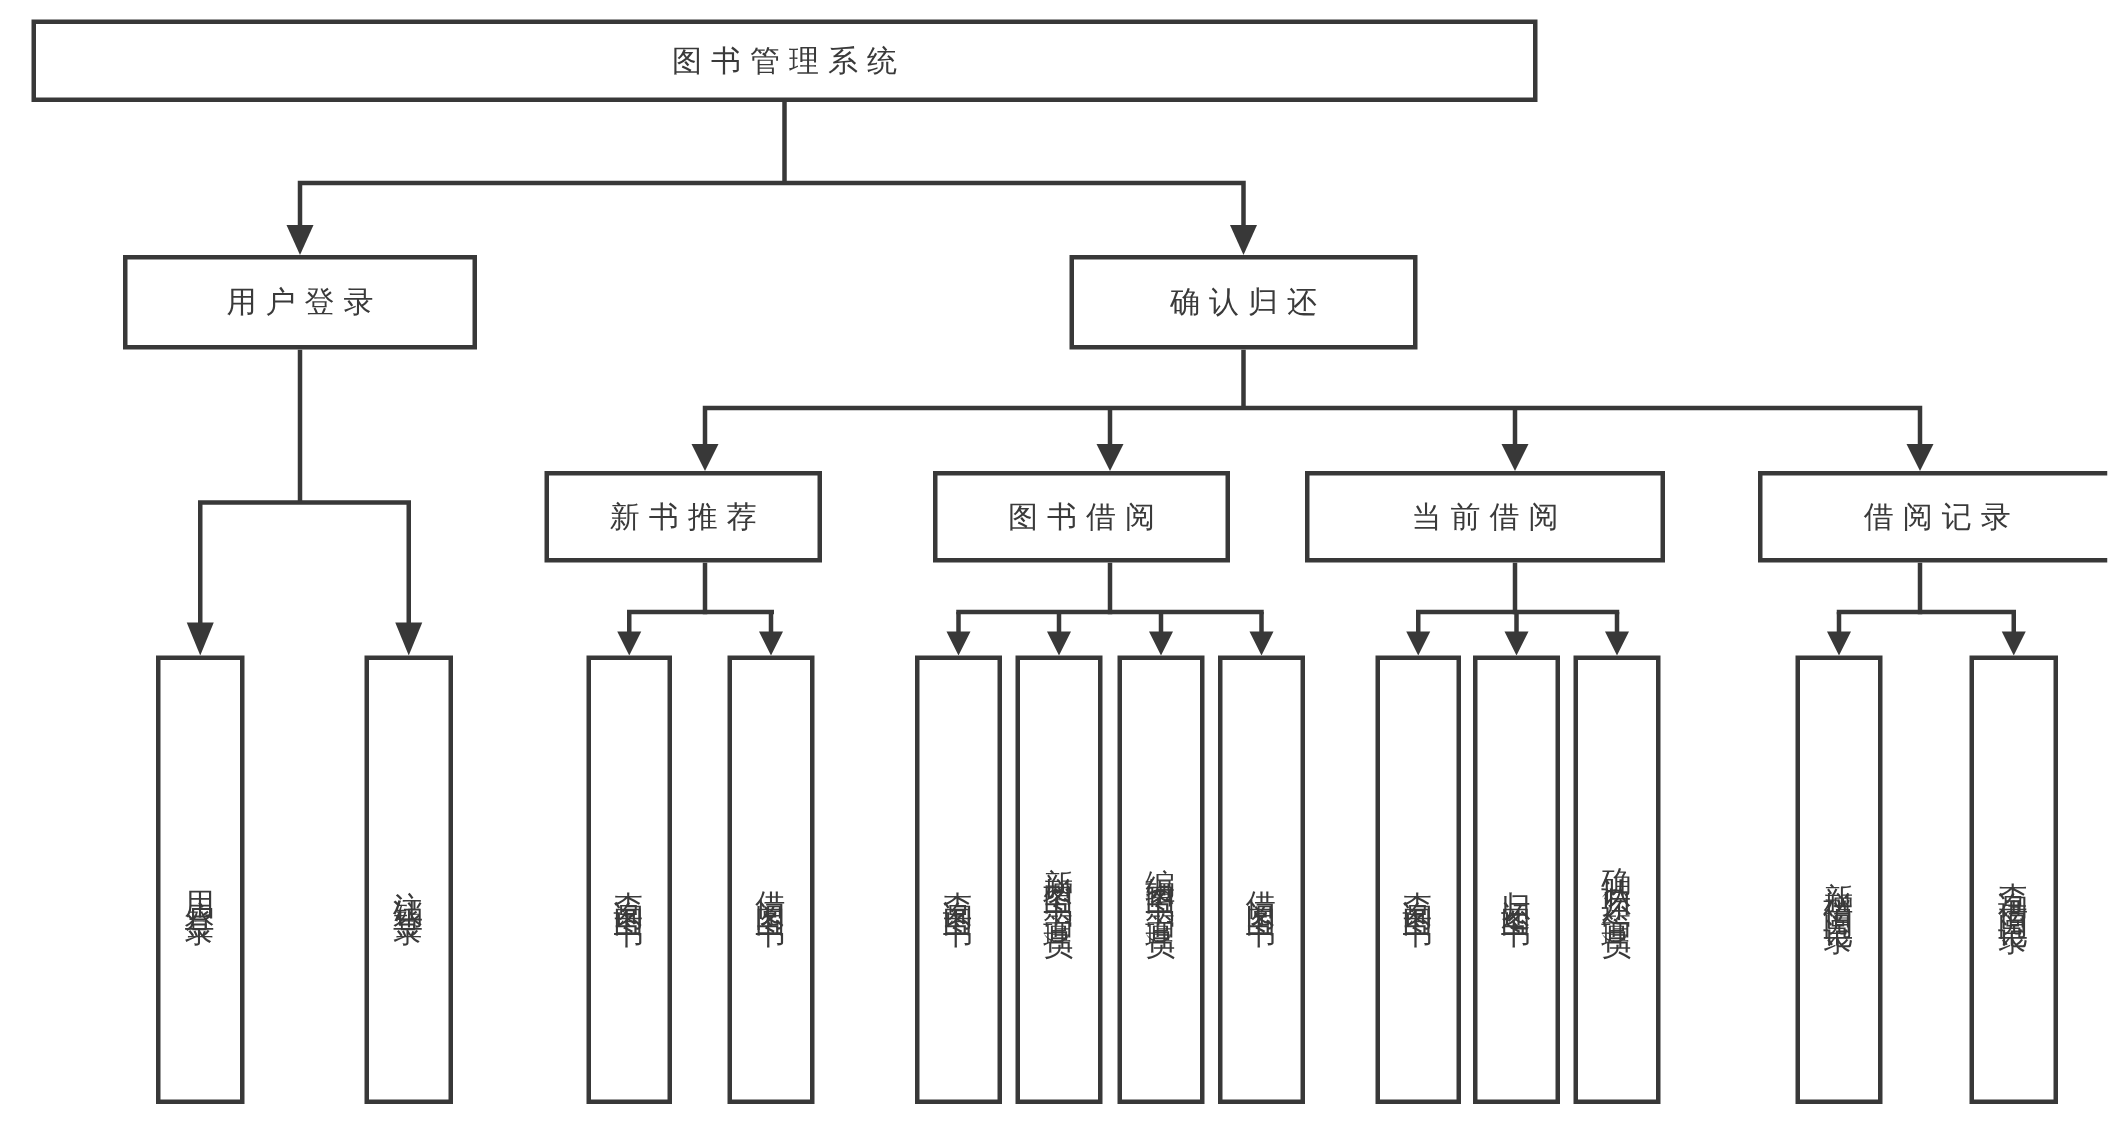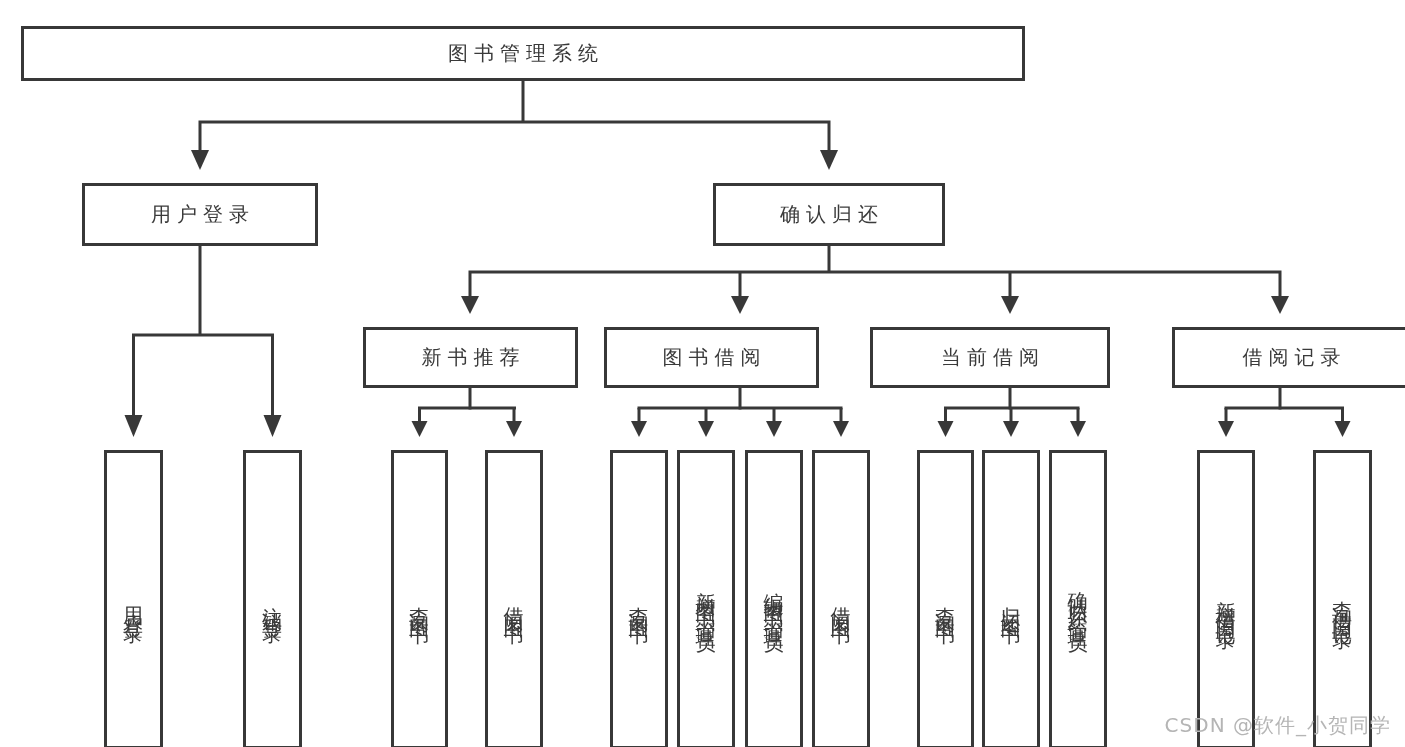--- a/index.html
+++ b/index.html
@@ -23,21 +23,20 @@
   .node{
     position:absolute;
     border:3px solid var(--line);
     background:var(--background);
     color:var(--text);
     display:flex;align-items:center;justify-content:center;
     font-size:20px;
     letter-spacing:6px;
     text-align:center;
     white-space:nowrap;
-    margin-top:13px;
   }
   .node.h{padding-left:6px;} 
   .node.v{
     writing-mode:vertical-rl;
     text-orientation:mixed;
     white-space:normal;
     padding-top:6px;
     line-height:1;
   }
   .watermark{
@@ -94,22 +93,22 @@
       <polygon points="1218,421 1234,421 1226,437"></polygon>
       <polygon points="1334.5,421 1350.5,421 1342.5,437"></polygon>
     </g>
   </svg>
 
   <div class="node h" style="left:21px;top:13px;width:1004px;height:55px">图书管理系统</div>
 
   <div class="node h" style="left:82px;top:170px;width:236px;height:63px">用户登录</div>
   <div class="node h" style="left:713px;top:170px;width:232px;height:63px">确认归还</div>
 
-  <div class="node h" style="left:363px;top:314px;width:215px;height:61px">新书推荐</div>
-  <div class="node h" style="left:604px;top:314px;width:215px;height:61px">图书借阅</div>
+  <div class="node h" style="left:363px;top:314px;width:185px;height:61px">新书推荐</div>
+  <div class="node h" style="left:622px;top:314px;width:198px;height:61px">图书借阅</div>
   <div class="node h" style="left:870px;top:314px;width:240px;height:61px">当前借阅</div>
   <div class="node h" style="left:1172px;top:314px;width:239px;height:61px">借阅记录</div>
 
   <div class="node v" style="left:104px;top:437px;width:59px;height:299px">用户登录</div>
   <div class="node v" style="left:243px;top:437px;width:59px;height:299px">注销登录</div>
 
   <div class="node v" style="left:391px;top:437px;width:57px;height:299px">查询图书</div>
   <div class="node v" style="left:485px;top:437px;width:58px;height:299px">借阅图书</div>
 
   <div class="node v" style="left:610px;top:437px;width:58px;height:299px">查询图书</div>
@@ -117,15 +116,14 @@
   <div class="node v" style="left:745px;top:437px;width:58px;height:299px">编辑图书（管理员）</div>
   <div class="node v" style="left:812px;top:437px;width:58px;height:299px">借阅图书</div>
 
   <div class="node v" style="left:917px;top:437px;width:57px;height:299px">查询图书</div>
   <div class="node v" style="left:982px;top:437px;width:58px;height:299px">归还图书</div>
   <div class="node v" style="left:1049px;top:437px;width:58px;height:299px">确认归还（管理员）</div>
 
   <div class="node v" style="left:1197px;top:437px;width:58px;height:299px">新增借阅记录</div>
   <div class="node v" style="left:1313px;top:437px;width:59px;height:299px">查询借阅记录</div>
 
-  <div class="watermark">CSDN @软件_小贺同学</div>
 
 </div>
 
 </body></html>

